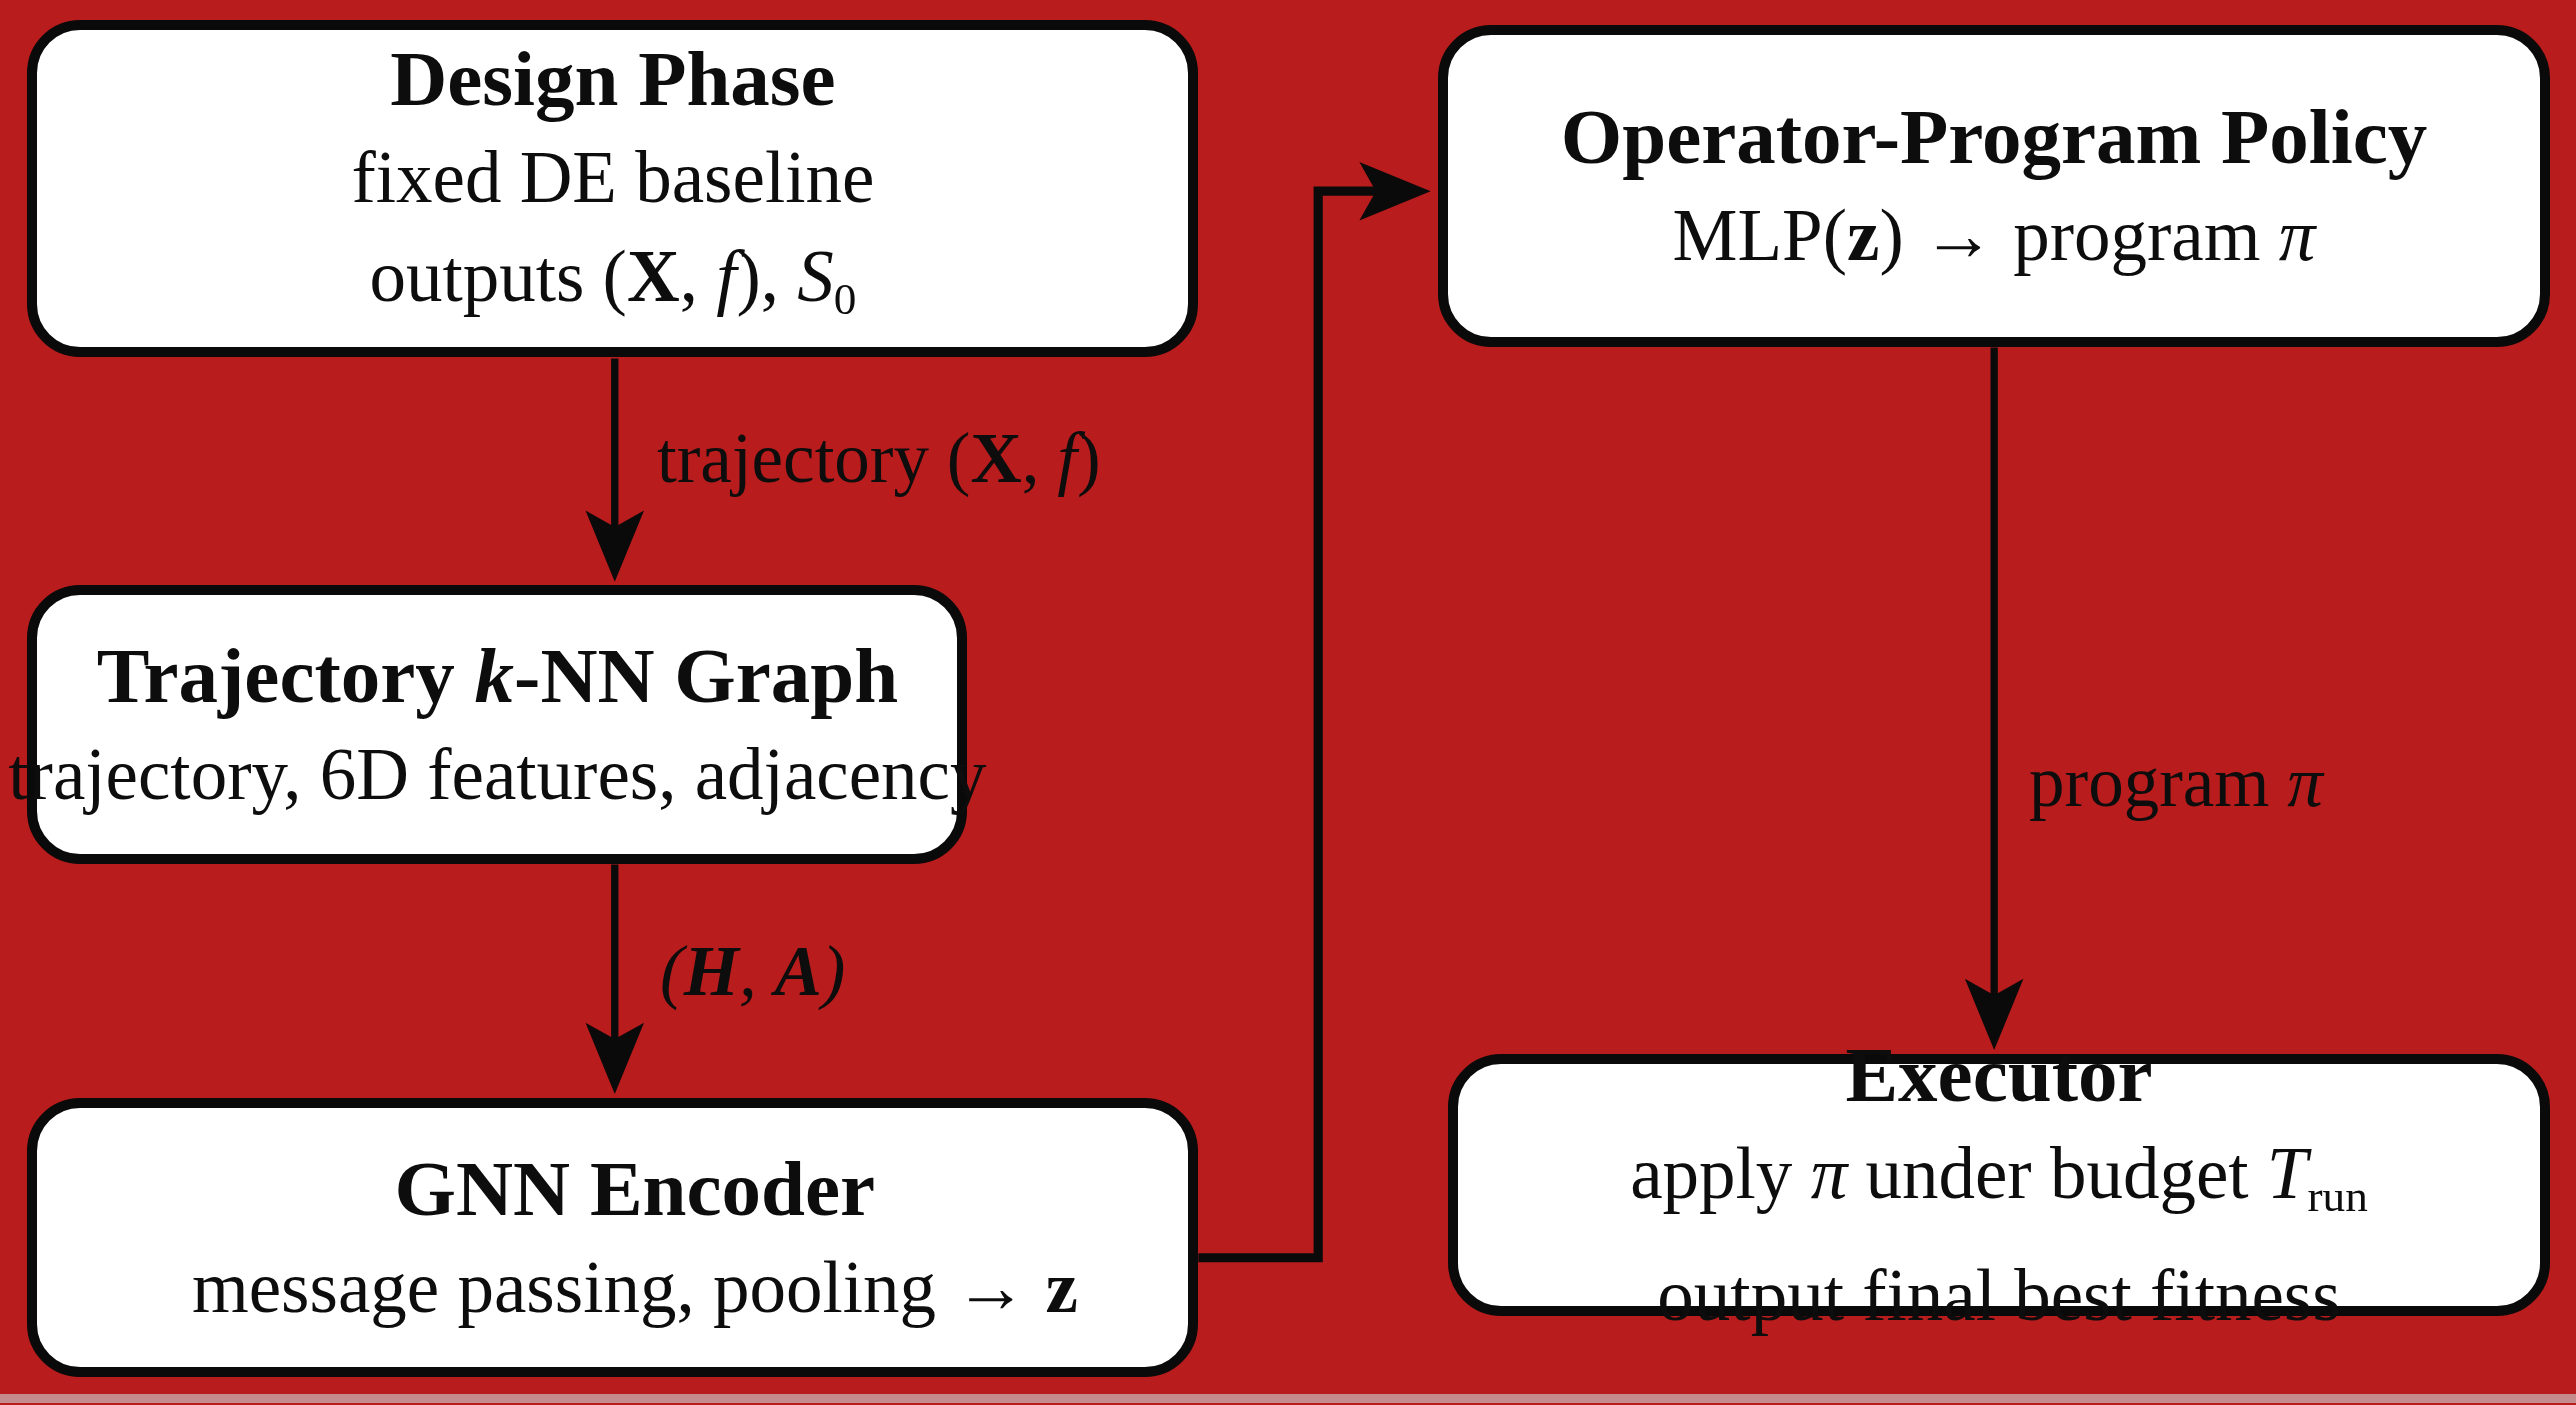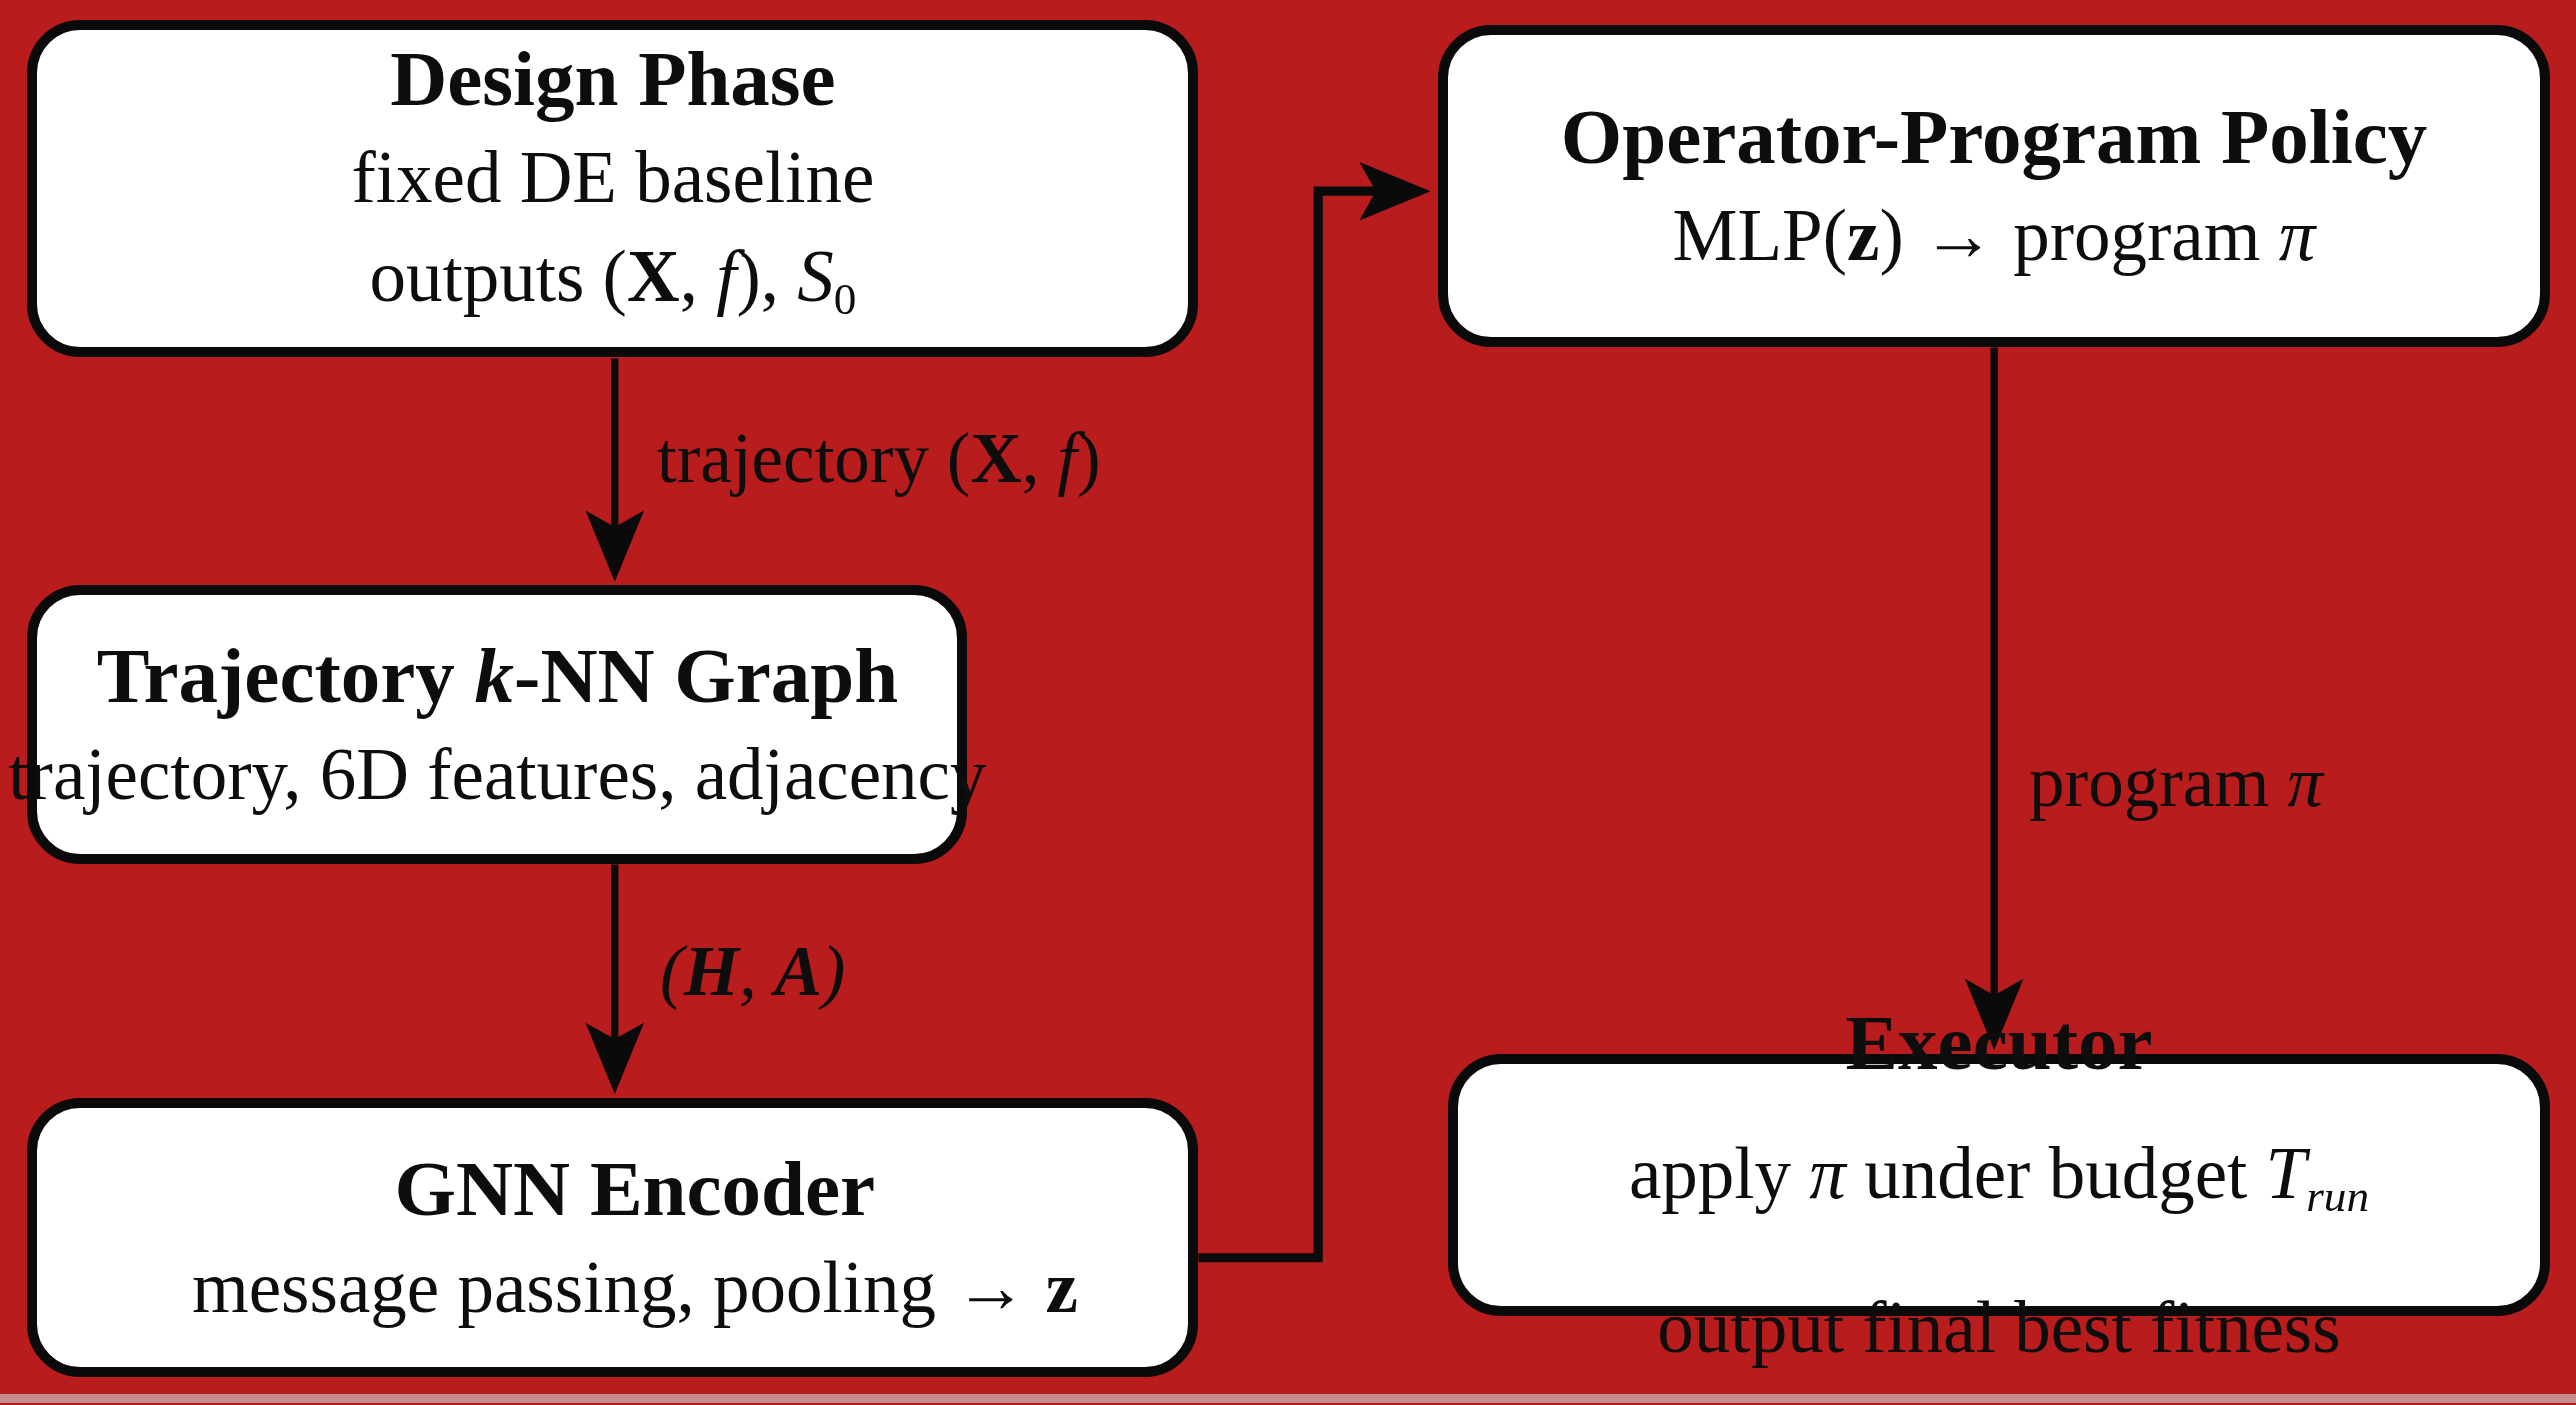--- a/index.html
+++ b/index.html
@@ -39,21 +39,21 @@
     position: absolute;
     font-size: 71px;
     line-height: 91px;
     white-space: nowrap;
   }
   .seg-n  { }
   .seg-b  { font-weight: bold; }
   .seg-i  { font-style: italic; }
   .seg-bi { font-weight: bold; font-style: italic; }
   .seg-sub  { font-size: 0.62em; vertical-align: -0.28em; }
-  .seg-subi { font-size: 0.62em; vertical-align: -0.28em; font-style: italic; }
+  .seg-subi { font-size: 0.62em; vertical-align: -0.28em; }
   svg.connectors {
     position: absolute;
     left: 0; top: 0;
     width: 2576px;
     height: 1405px;
     pointer-events: none;
   }
   .bottom-strip {
     position: absolute;
     left: 0;
@@ -62,21 +62,21 @@
     height: 9.1px;
     background: #c9c9c9;
     opacity: 0.65;
   }
 
   
   #node-design-phase   { left: 27.4px;   top: 20px;   width: 1171px; height: 337px; }
   #node-knn-graph      { left: 27.4px;   top: 585px;  width: 940px; height: 279px; }
   #node-gnn-encoder    { left: 27.4px;   top: 1098px; width: 1171px; height: 279px; padding-left: 44px; }
   #node-policy         { left: 1438px; top: 25px;   width: 1112px; height: 322px; text-align: right; }
-  #node-executor       { left: 1448px; top: 1054px; width: 1102px; height: 262px; gap: 32px; }
+  #node-executor       { left: 1448px; top: 1054px; width: 1102px; height: 262px; }
 
   
   #label-trajectory { left: 657px;  top: 413px;  }
   #label-ha         { left: 660px;  top: 926px; font-style: italic; }
   #label-program    { left: 2029px; top: 737px;  }
 </style>
 </head>
 <body>
 
 <div class="canvas">

